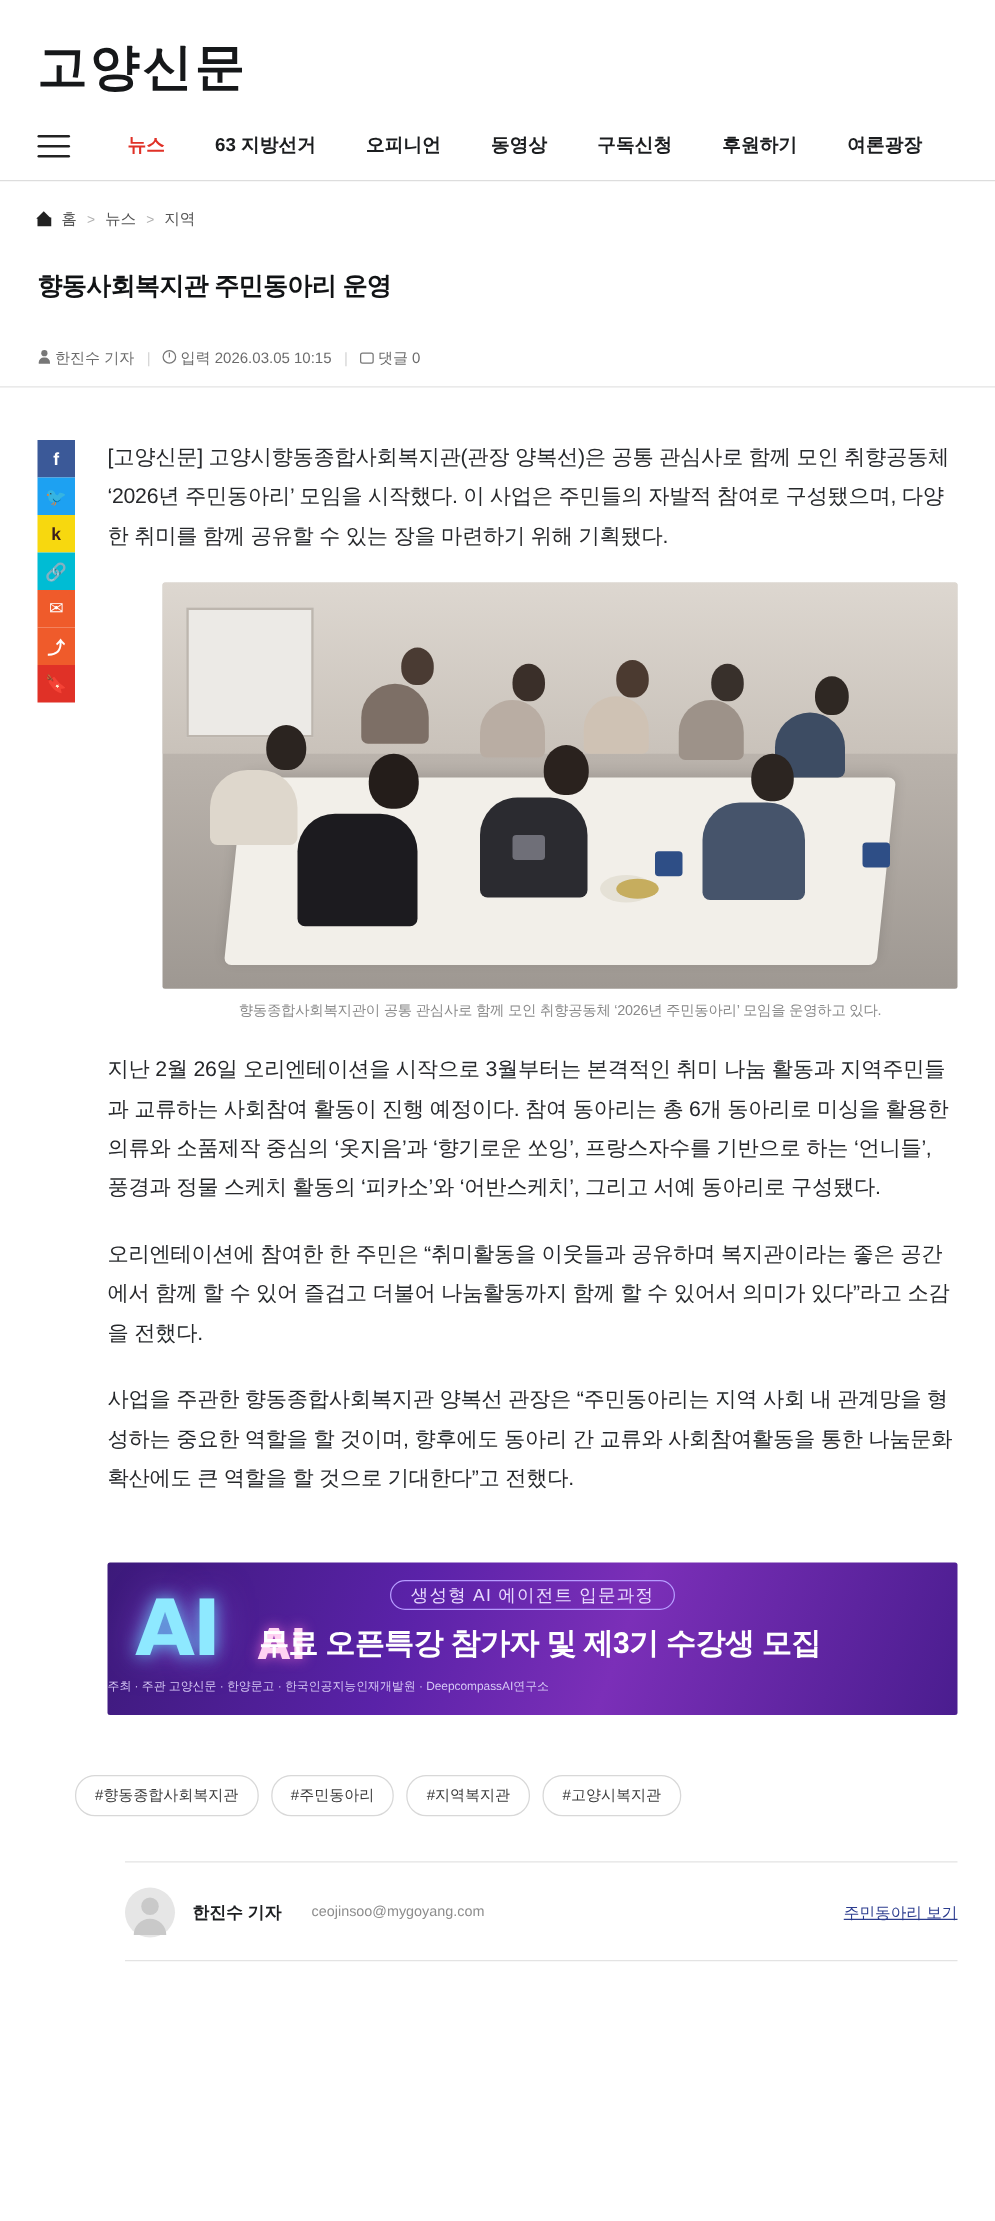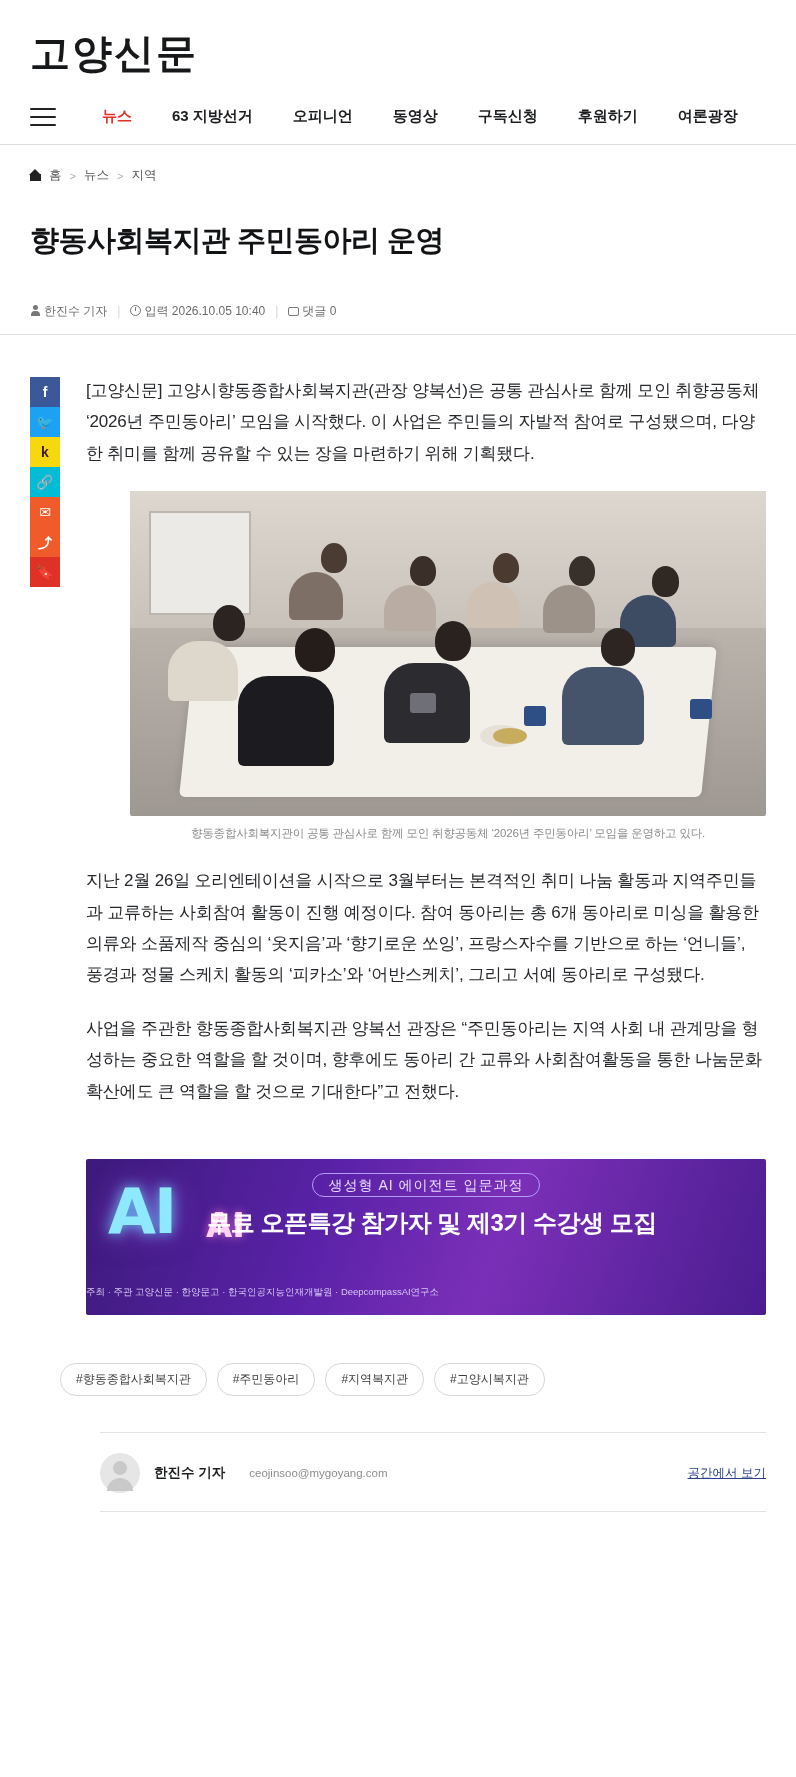--- a/index.html
+++ b/index.html
@@ -73,21 +73,21 @@
   .breadcrumb .home-ico::after {
     content: ""; position: absolute; left: -1px; top: -1px;
     border-left: 6.5px solid transparent; border-right: 6.5px solid transparent;
     border-bottom: 6px solid #222;
   }
   .bc-sep { color: #b0b0b0; font-size: 11px; }
 
   
   .article-title {
     padding: 18px 30px 0 30px;
-    font-size: 29px;
+    font-size: 20px;
     font-weight: 700;
     color: #111315;
     letter-spacing: -0.5px;
   }
 
   
   .byline {
     display: flex;
     align-items: center;
     gap: 10px;
@@ -193,21 +193,21 @@
     font-size: 11.5px;
     color: #8a8a8a;
     text-align: center;
     letter-spacing: -0.2px;
   }
 
   
   .banner-wrap { padding: 30px 30px 0 86px; }
   .banner {
     width: 100%;
-    height: 156px;
+    height: 122px;
     border-radius: 2px;
     background: linear-gradient(110deg,#3c1a7a 0%, #5a22a8 35%, #7b2fb8 60%, #4a1d8f 100%);
     position: relative;
     overflow: hidden;
     color: #fff;
     padding-left: 12px;
   }
   .banner .ai-big {
     position: absolute; left: 22px; top: 16px;
     font-size: 62px; font-weight: 700; letter-spacing: -2px;
@@ -319,21 +319,21 @@
   </div>
 
   <h1 class="article-title">향동사회복지관 주민동아리 운영</h1>
 
   <div class="byline">
     <span>
       <span class="mini-ico ico-person"></span><span>한진수 기자</span>
     </span>
     <span class="sep">|</span>
     <span>
-      <span class="mini-ico ico-clock"></span><span>입력 2026.10.05 10:40</span>
+      <span class="mini-ico ico-clock"></span><span>입력 2026.03.05 10:15</span>
     </span>
     <span class="sep">|</span>
     <span>
       <span class="mini-ico ico-comment"></span><span>댓글 0</span>
     </span>
   </div>
 
   <div class="body-wrap">
 
     <div class="share-rail">
@@ -386,20 +386,21 @@
           <div style="position:absolute;left:44%;top:62%;width:26px;height:20px;border-radius:3px;background:#6f6f78;"></div>
           <div style="position:absolute;left:62%;top:66%;width:22px;height:20px;border-radius:3px;background:#2e4e86;"></div>
           <div style="position:absolute;left:88%;top:64%;width:22px;height:20px;border-radius:3px;background:#2e4e86;"></div>
           <div style="position:absolute;left:55%;top:72%;width:42px;height:22px;border-radius:50%;background:#e5e1d6;"></div>
           <div style="position:absolute;left:57%;top:73%;width:34px;height:16px;border-radius:50%;background:#c6ad5e;"></div>
         </div>
         <figcaption class="cap">향동종합사회복지관이 공통 관심사로 함께 모인 취향공동체 ‘2026년 주민동아리’ 모임을 운영하고 있다.</figcaption>
       </figure>
 
       <p>지난 2월 26일 오리엔테이션을 시작으로 3월부터는 본격적인 취미 나눔 활동과 지역주민들과 교류하는 사회참여 활동이 진행 예정이다. 참여 동아리는 총 6개 동아리로 미싱을 활용한 의류와 소품제작 중심의 ‘옷지음’과 ‘향기로운 쏘잉’, 프랑스자수를 기반으로 하는 ‘언니들’, 풍경과 정물 스케치 활동의 ‘피카소’와 ‘어반스케치’, 그리고 서예 동아리로 구성됐다.</p>
+      <p>오리엔테이션에 참여한 한 주민은 “취미활동을 이웃들과 공유하며 복지관이라는 좋은 공간에서 함께 할 수 있어 즐겁고 더불어 나눔활동까지 함께 할 수 있어서 의미가 있다”라고 소감을 전했다.</p>
       <p>사업을 주관한 향동종합사회복지관 양복선 관장은 “주민동아리는 지역 사회 내 관계망을 형성하는 중요한 역할을 할 것이며, 향후에도 동아리 간 교류와 사회참여활동을 통한 나눔문화확산에도 큰 역할을 할 것으로 기대한다”고 전했다.</p>
     </div>
   </div>
 
   <div class="banner-wrap">
     <div class="banner">
       <div class="ai-big">AI</div>
       <div class="ai-small">AI</div>
       <div class="b-line1"><span>생성형 AI 에이전트 입문과정</span></div>
       <div class="b-line2">무료 오픈특강 참가자 및 제3기 수강생 모집</div>
@@ -411,16 +412,16 @@
     <div class="tag">#향동종합사회복지관</div>
     <div class="tag">#주민동아리</div>
     <div class="tag">#지역복지관</div>
     <div class="tag">#고양시복지관</div>
   </div>
 
   <div class="author-box">
     <div class="avatar"></div>
     <div class="author-name">한진수 기자</div>
     <div class="author-mail">ceojinsoo@mygoyang.com</div>
-    <div class="more-link">공간에서 보기</div>
+    <div class="more-link">주민동아리 보기</div>
   </div>
 
 </div>
 
 </body></html>

